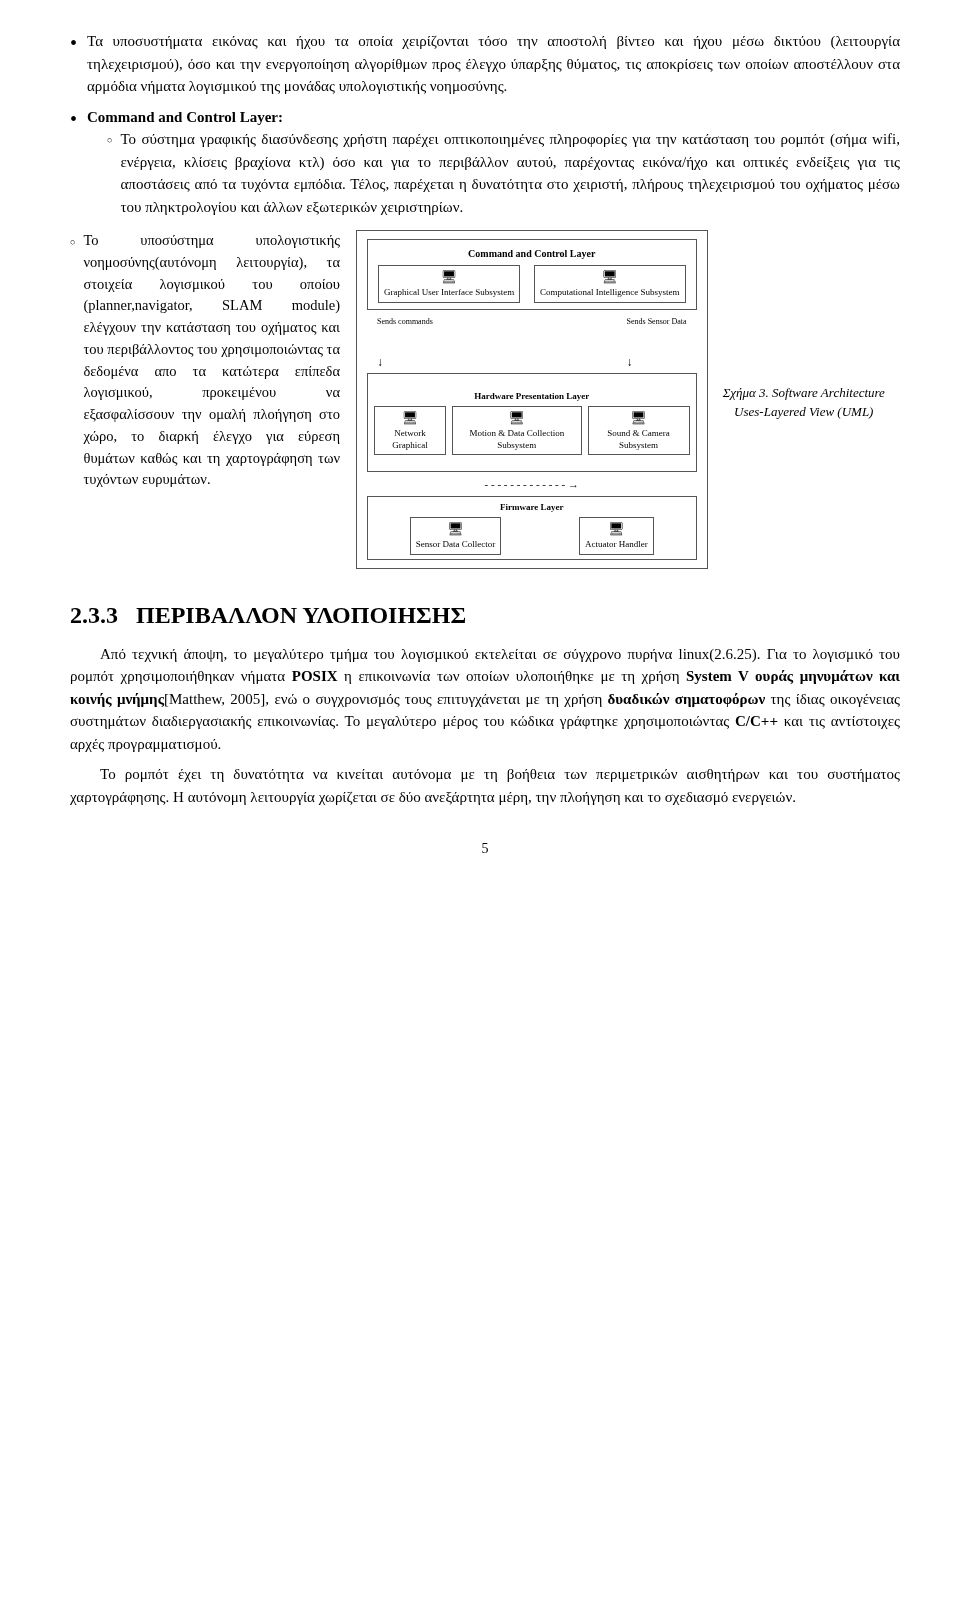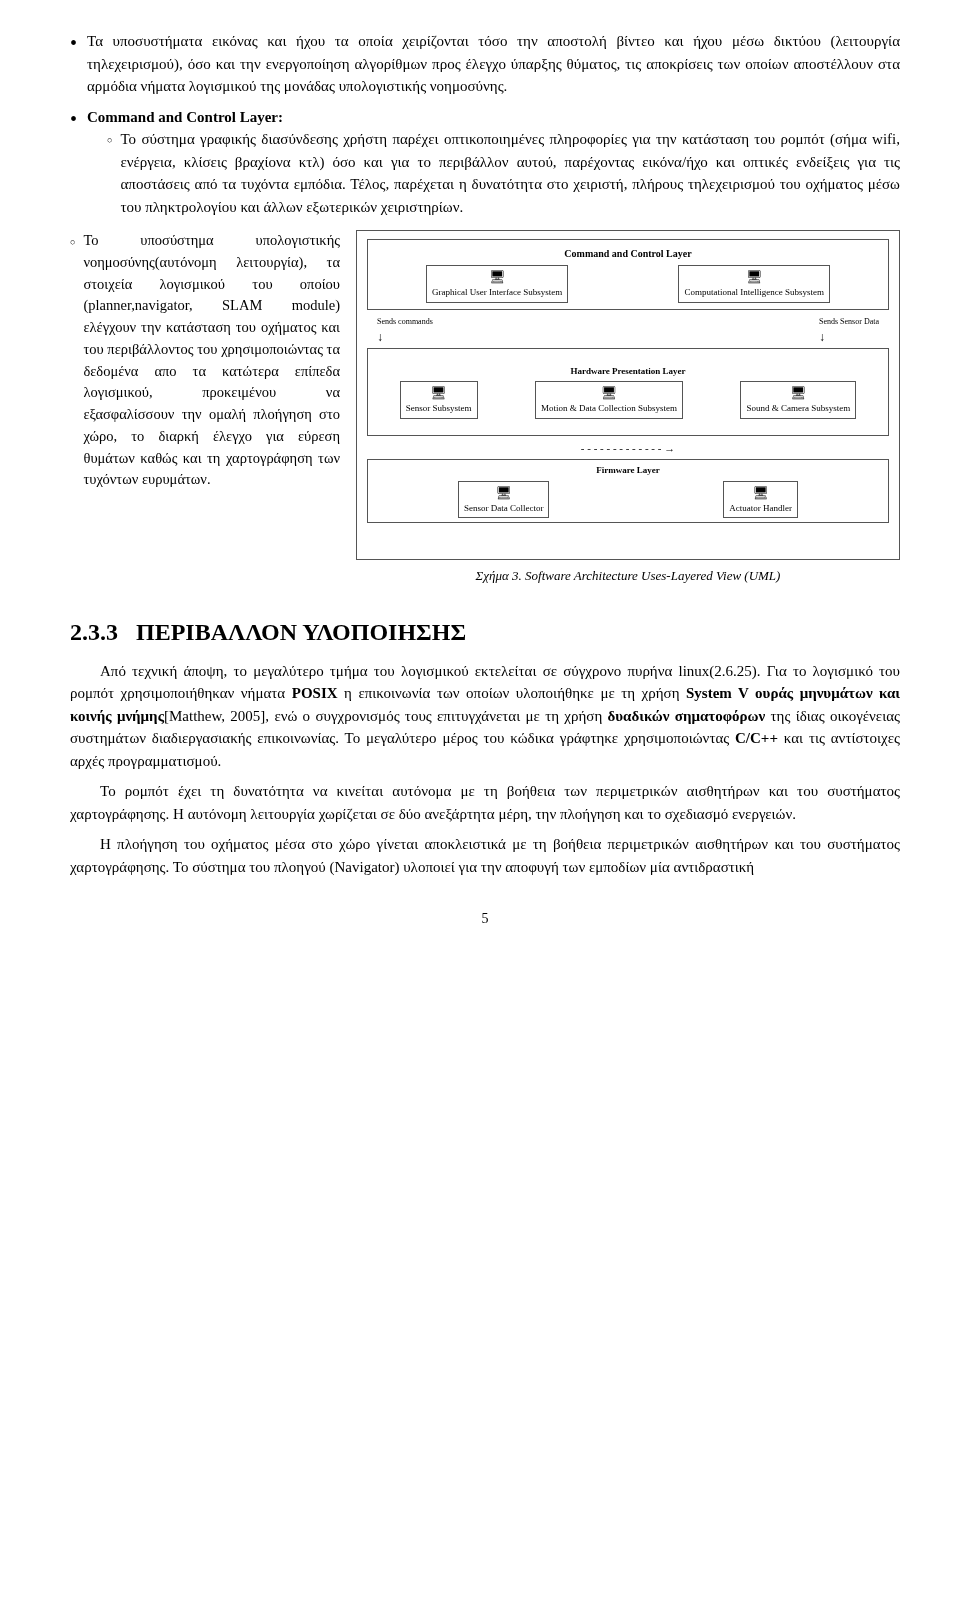--- a/index.html
+++ b/index.html
@@ -70,21 +70,21 @@
     }
     .two-col-left {
       flex: 0 0 270px;
       text-align: justify;
       font-size: 14.5px;
       line-height: 1.5;
     }
     .two-col-right {
       flex: 1;
       display: flex;
-      flex-direction: column;
+      flex-direction: row;
       align-items: center;
     }
     .diagram-container {
       border: 1.5px solid #555;
       padding: 8px 10px;
       width: 100%;
       min-height: 330px;
       position: relative;
       background: #fff;
     }
@@ -160,20 +160,21 @@
       display: flex;
       align-items: center;
       justify-content: space-between;
       padding: 2px 10px;
     }
     .sends-arrow {
       display: flex;
       flex-direction: column;
       align-items: flex-start;
       font-size: 8px;
+      gap: 25px;
     }
   </style>
 </head>
 <body>
 
 <div class="page-content">
 
   <div class="bullet-outer">
     <span class="bullet-char">•</span>
     <div class="text-block">
@@ -229,21 +230,21 @@
             <span style="font-size:8px;">Sends Sensor Data</span>
             <span style="font-size:12px;">↓</span>
           </div>
         </div>
 
         <div class="diag-hpl">
           <div class="diag-hpl-title">Hardware Presentation Layer</div>
           <div class="diag-row">
             <div class="diag-box">
               <span class="diag-box-icon">🖥</span>
-              <span>Sensor Subsystem</span>
+              <span>Network Graphical</span>
             </div>
             <div class="diag-box">
               <span class="diag-box-icon">🖥</span>
               <span>Motion &amp; Data Collection Subsystem</span>
             </div>
             <div class="diag-box">
               <span class="diag-box-icon">🖥</span>
               <span>Sound &amp; Camera Subsystem</span>
             </div>
           </div>
@@ -279,17 +280,16 @@
   </div>
 
   <p class="indent-para">
     Από τεχνική άποψη, το μεγαλύτερο τμήμα του λογισμικού εκτελείται σε σύγχρονο πυρήνα linux(2.6.25). Για το λογισμικό του ρομπότ χρησιμοποιήθηκαν νήματα <span class="bold">POSIX</span> η επικοινωνία των οποίων υλοποιήθηκε με τη χρήση <span class="bold">System V ουράς</span> <span class="bold">μηνυμάτων και κοινής μνήμης</span>[Matthew, 2005], ενώ ο συγχρονισμός τους επιτυγχάνεται με τη χρήση <span class="bold">δυαδικών σηματοφόρων</span> της ίδιας οικογένειας συστημάτων διαδιεργασιακής επικοινωνίας. Το μεγαλύτερο μέρος του κώδικα γράφτηκε χρησιμοποιώντας <span class="bold">C/C++</span> και τις αντίστοιχες αρχές προγραμματισμού.
   </p>
 
 
   <p class="indent-para">Το ρομπότ έχει τη δυνατότητα να κινείται αυτόνομα με τη βοήθεια των περιμετρικών αισθητήρων και του συστήματος χαρτογράφησης. Η αυτόνομη λειτουργία χωρίζεται σε δύο ανεξάρτητα μέρη, την πλοήγηση και το σχεδιασμό ενεργειών.</p>
 
 
-  <p class="indent-para">Η πλοήγηση του οχήματος μέσα στο χώρο γίνεται αποκλειστικά με τη βοήθεια περιμετρικών αισθητήρων και του συστήματος χαρτογράφησης. Το σύστημα του πλοηγού (Navigator) υλοποιεί για την αποφυγή των εμποδίων μία αντιδραστική</p>
 
   <div class="page-number">5</div>
 
 </div>
 
 </body></html>

